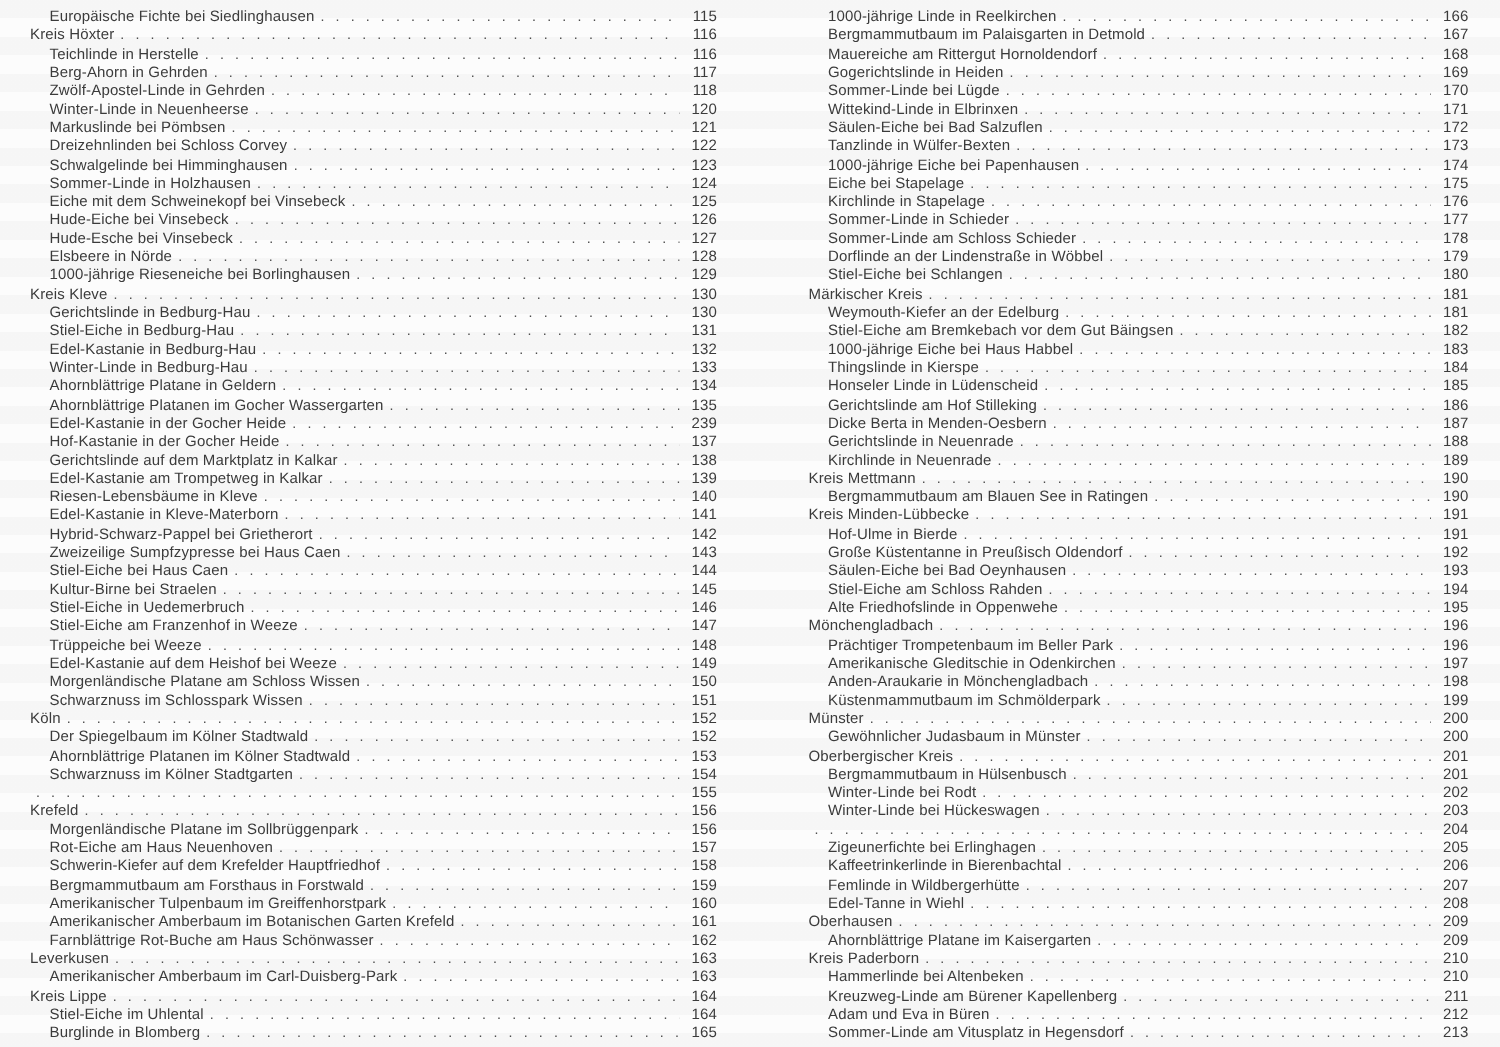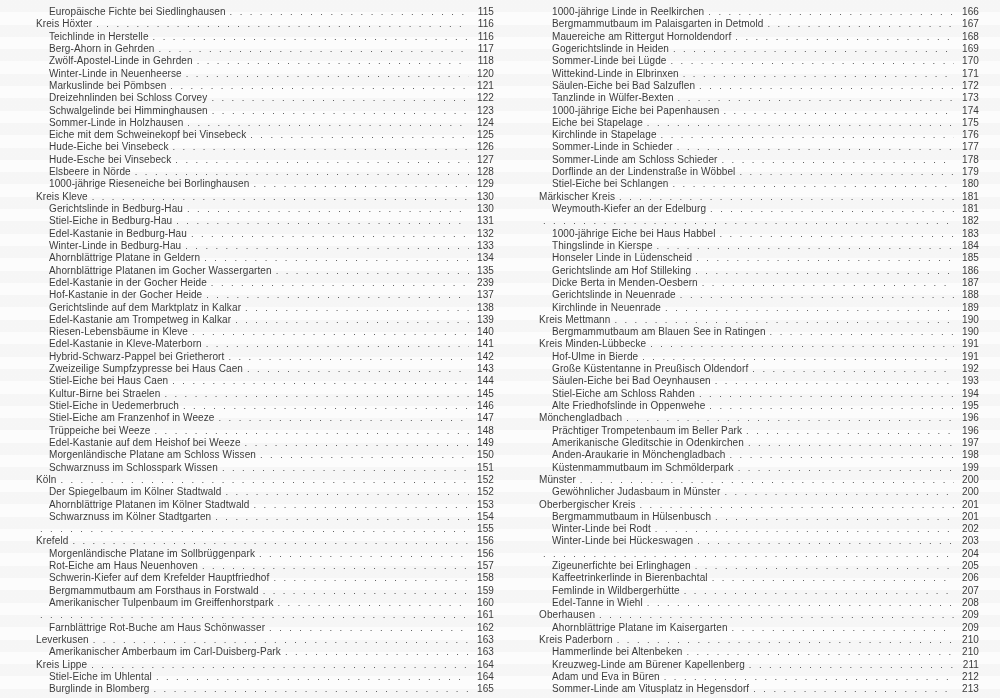--- a/index.html
+++ b/index.html
@@ -16,24 +16,23 @@
         rgba(0,0,0,0.025) 0px, rgba(0,0,0,0.025) 12.3px,
         rgba(0,0,0,0.0) 12.3px, rgba(0,0,0,0.0) 24.6px),
       #fcfcfc;
     font-family: "Liberation Sans", "DejaVu Sans", sans-serif;
     color: #3b3b3b;
     overflow: hidden;
   }
   .toc-col {
     position: absolute;
     top: 6px;
-    margin-left: 16px;
   }
   .toc-col.left  { left: 20px;  width: 458px; }
-  .toc-col.right { left: 523px; width: 440px; }
+  .toc-col.right { left: 539px; width: 440px; }
   .toc-row {
     display: flex;
     align-items: baseline;
     height: 12.32px;
     line-height: 12.32px;
     font-size: 10px;
     letter-spacing: 0.1px;
     white-space: nowrap;
   }
   .toc-row.item .label-wrap { padding-left: 13px; }
@@ -299,20 +298,21 @@
         <span class="label-wrap label">Bergmammutbaum am Forsthaus in Forstwald</span>
         <span class="dots">. . . . . . . . . . . . . . . . . . . . . . . . . . . . . . . . . . . . . . . . . . . . . . . . . . . . . . . . . . . . . . . . . . . . . . . . . . . . . . . . . . . . . . . . . . . . . . . . . . . . . . . . . . . . . . . . . . . . . . . . . . . . . . . . . . . . . . . . . . . .</span>
         <span class="pagenum">159</span>
       </div>
       <div class="toc-row item">
         <span class="label-wrap label">Amerikanischer Tulpenbaum im Greiffenhorstpark</span>
         <span class="dots">. . . . . . . . . . . . . . . . . . . . . . . . . . . . . . . . . . . . . . . . . . . . . . . . . . . . . . . . . . . . . . . . . . . . . . . . . . . . . . . . . . . . . . . . . . . . . . . . . . . . . . . . . . . . . . . . . . . . . . . . . . . . . . . . . . . . . . . . . . . .</span>
         <span class="pagenum">160</span>
       </div>
       <div class="toc-row item">
+        <span class="label-wrap label">Amerikanischer Amberbaum im Botanischen Garten Krefeld</span>
         <span class="dots">. . . . . . . . . . . . . . . . . . . . . . . . . . . . . . . . . . . . . . . . . . . . . . . . . . . . . . . . . . . . . . . . . . . . . . . . . . . . . . . . . . . . . . . . . . . . . . . . . . . . . . . . . . . . . . . . . . . . . . . . . . . . . . . . . . . . . . . . . . . .</span>
         <span class="pagenum">161</span>
       </div>
       <div class="toc-row item">
         <span class="label-wrap label">Farnblättrige Rot-Buche am Haus Schönwasser</span>
         <span class="dots">. . . . . . . . . . . . . . . . . . . . . . . . . . . . . . . . . . . . . . . . . . . . . . . . . . . . . . . . . . . . . . . . . . . . . . . . . . . . . . . . . . . . . . . . . . . . . . . . . . . . . . . . . . . . . . . . . . . . . . . . . . . . . . . . . . . . . . . . . . . .</span>
         <span class="pagenum">162</span>
       </div>
       <div class="toc-row section">
         <span class="label-wrap label">Leverkusen</span>
@@ -420,20 +420,21 @@
         <span class="label-wrap label">Märkischer Kreis</span>
         <span class="dots">. . . . . . . . . . . . . . . . . . . . . . . . . . . . . . . . . . . . . . . . . . . . . . . . . . . . . . . . . . . . . . . . . . . . . . . . . . . . . . . . . . . . . . . . . . . . . . . . . . . . . . . . . . . . . . . . . . . . . . . . . . . . . . . . . . . . . . . . . . . .</span>
         <span class="pagenum">181</span>
       </div>
       <div class="toc-row item">
         <span class="label-wrap label">Weymouth-Kiefer an der Edelburg</span>
         <span class="dots">. . . . . . . . . . . . . . . . . . . . . . . . . . . . . . . . . . . . . . . . . . . . . . . . . . . . . . . . . . . . . . . . . . . . . . . . . . . . . . . . . . . . . . . . . . . . . . . . . . . . . . . . . . . . . . . . . . . . . . . . . . . . . . . . . . . . . . . . . . . .</span>
         <span class="pagenum">181</span>
       </div>
       <div class="toc-row item">
+        <span class="label-wrap label">Stiel-Eiche am Bremkebach vor dem Gut Bäingsen</span>
         <span class="dots">. . . . . . . . . . . . . . . . . . . . . . . . . . . . . . . . . . . . . . . . . . . . . . . . . . . . . . . . . . . . . . . . . . . . . . . . . . . . . . . . . . . . . . . . . . . . . . . . . . . . . . . . . . . . . . . . . . . . . . . . . . . . . . . . . . . . . . . . . . . .</span>
         <span class="pagenum">182</span>
       </div>
       <div class="toc-row item">
         <span class="label-wrap label">1000-jährige Eiche bei Haus Habbel</span>
         <span class="dots">. . . . . . . . . . . . . . . . . . . . . . . . . . . . . . . . . . . . . . . . . . . . . . . . . . . . . . . . . . . . . . . . . . . . . . . . . . . . . . . . . . . . . . . . . . . . . . . . . . . . . . . . . . . . . . . . . . . . . . . . . . . . . . . . . . . . . . . . . . . .</span>
         <span class="pagenum">183</span>
       </div>
       <div class="toc-row item">
         <span class="label-wrap label">Thingslinde in Kierspe</span>

